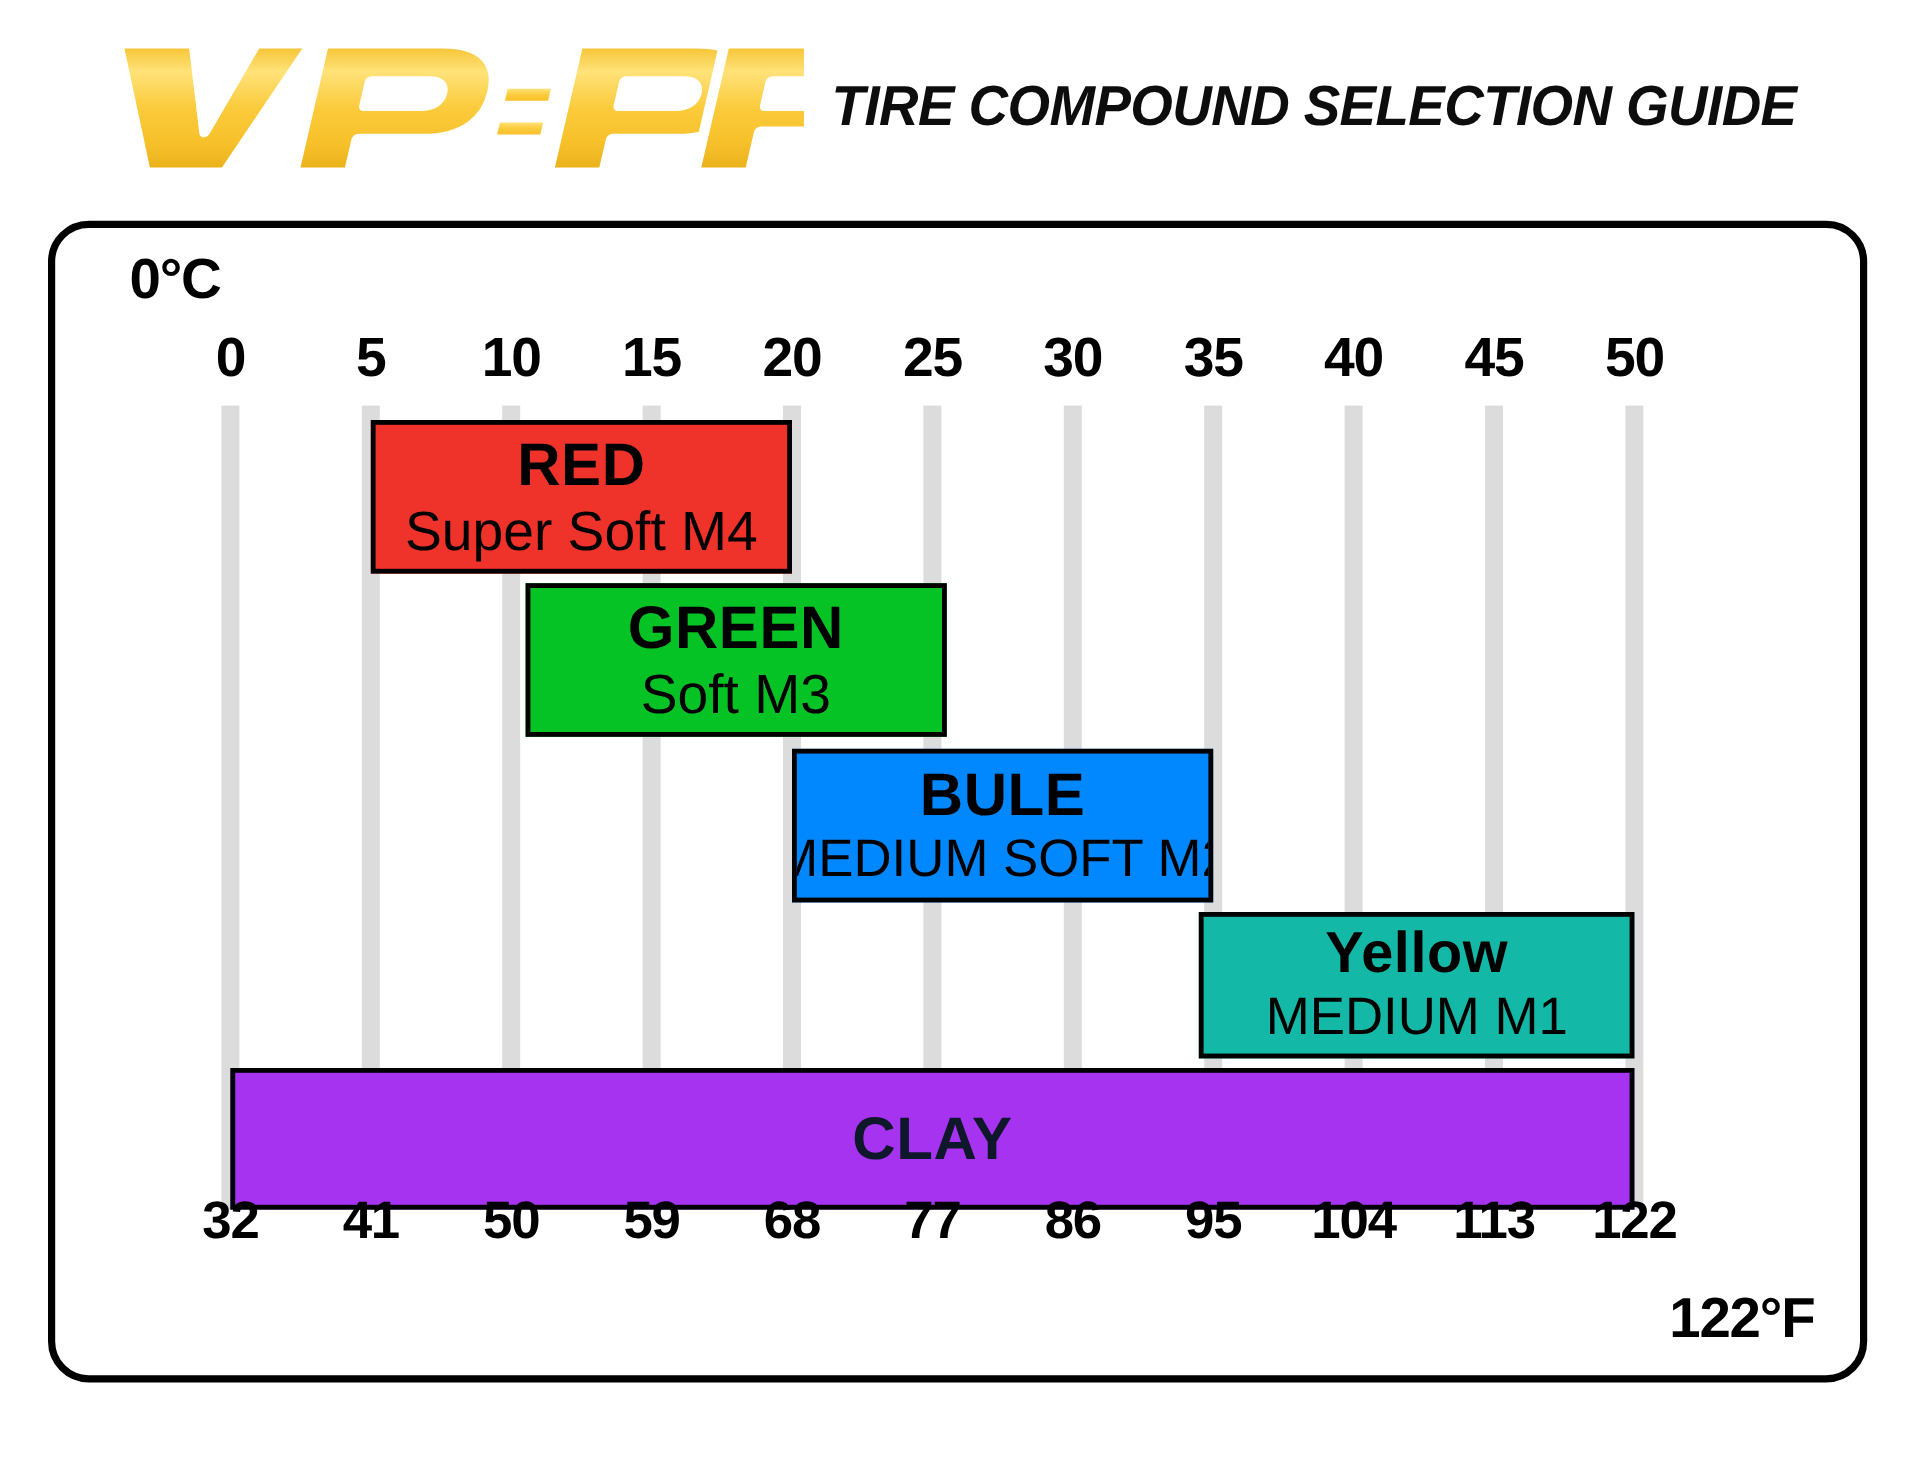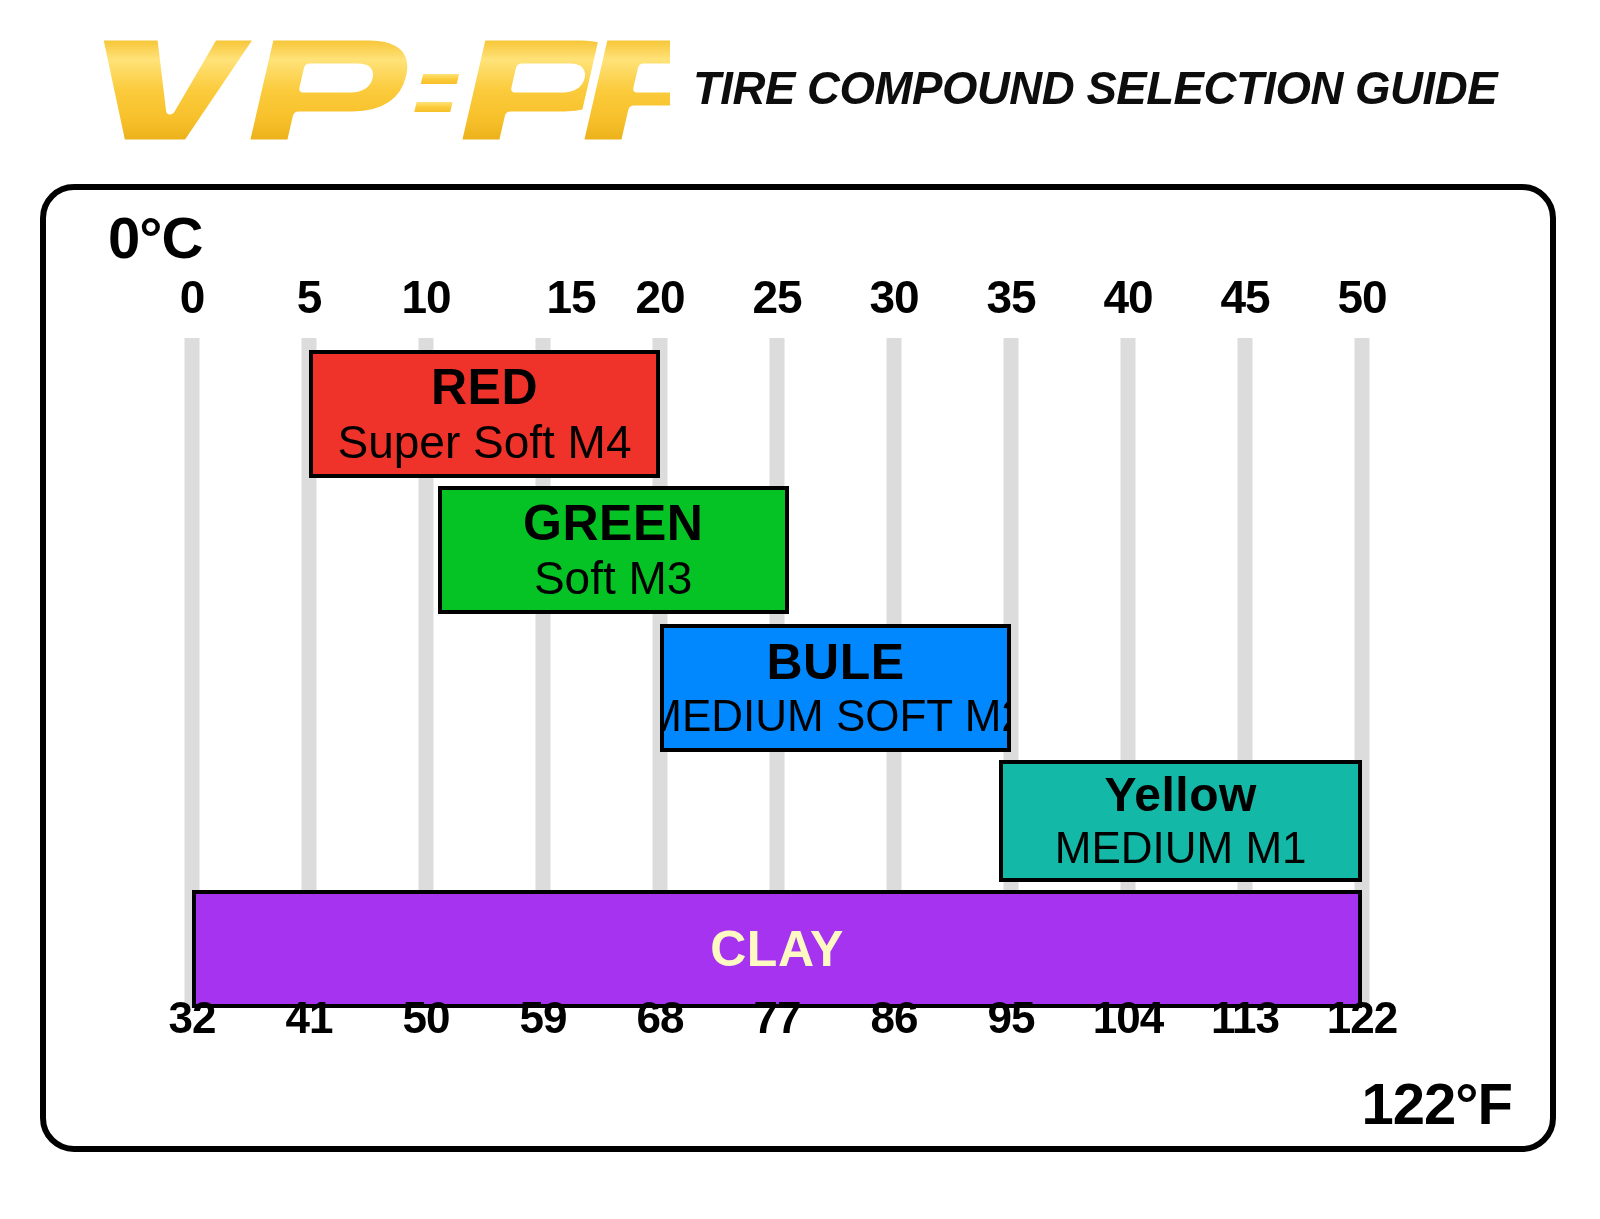--- a/index.html
+++ b/index.html
@@ -23,21 +23,21 @@
   
   #panel{
     position:absolute;left:40px;top:184px;width:1516px;height:968px;
     border:6px solid #000;border-radius:34px;background:#fff;
     box-sizing:border-box;
   }
   #plot{position:absolute;left:0;top:0;width:1516px;height:968px;}
   
   .corner-label{
     position:absolute;font-weight:bold;color:#000;
-    font-size:58px;letter-spacing:-1px;white-space:nowrap;
+    font-size:47px;letter-spacing:-1px;white-space:nowrap;
   }
   #c-left{left:62px;top:14px;}
   #c-right{right:54px;top:14px;}
   #f-left{left:60px;top:880px;}
   #f-right{right:50px;top:880px;}
   
   .tick-row{position:absolute;left:0;width:1516px;height:56px;}
   #ticks-c{top:84px;}
   #ticks-f{top:806px;padding-left:36px;}
   .tick{
@@ -136,21 +136,21 @@
         <div class="gridline" style="left: 965px; top: 148px; height: 670px;"></div>
         <div class="gridline" style="left: 1082px; top: 148px; height: 670px;"></div>
         <div class="gridline" style="left: 1199px; top: 148px; height: 670px;"></div>
         <div class="gridline" style="left: 1316px; top: 148px; height: 670px;"></div>
       </div>
 
     <div class="tick-row" id="ticks-c">
         <div class="tick" style="left: 146px;">0</div>
         <div class="tick" style="left: 263px;">5</div>
         <div class="tick" style="left: 380px;">10</div>
-        <div class="tick" style="left: 525px;">15</div>
+        <div class="tick" style="left: 497px;">15</div>
         <div class="tick" style="left: 614px;">20</div>
         <div class="tick" style="left: 731px;">25</div>
         <div class="tick" style="left: 848px;">30</div>
         <div class="tick" style="left: 965px;">35</div>
         <div class="tick" style="left: 1082px;">40</div>
         <div class="tick" style="left: 1199px;">45</div>
         <div class="tick" style="left: 1316px;">50</div>
       </div>
 
     <div id="bars">
@@ -164,21 +164,21 @@
         </div>
         <div class="bar" id="bar-blue" style="left: 614px; width: 351px; top: 434px; height: 128px; background: rgb(2, 136, 254); border-color: rgb(0, 0, 0);">
           <div class="bar-title" style="color: rgb(0, 0, 0);">BULE</div>
           <div class="bar-sub" style="color: rgb(0, 0, 0);">MEDIUM SOFT M2</div>
         </div>
         <div class="bar" id="bar-yellow" style="left: 953.3px; width: 362.7px; top: 570px; height: 122px; background: #14b8a6; border-color: rgb(0, 0, 0);">
           <div class="bar-title" style="color: rgb(0, 0, 0);">Yellow</div>
           <div class="bar-sub" style="color: rgb(0, 0, 0);">MEDIUM M1</div>
         </div>
         <div class="bar" id="bar-clay" style="left: 146px; width: 1170px; top: 700px; height: 118px; background: rgb(165, 51, 240); border-color: rgb(0, 0, 0);">
-          <div class="bar-title" style="color: #fef9c3;">CLAY</div>
+          <div class="bar-title" style="color: #0f172a;">CLAY</div>
         </div>
       </div>
 
     <div class="tick-row" id="ticks-f">
         <div class="tick f" style="left: 146px;">32</div>
         <div class="tick f" style="left: 263px;">41</div>
         <div class="tick f" style="left: 380px;">50</div>
         <div class="tick f" style="left: 497px;">59</div>
         <div class="tick f" style="left: 614px;">68</div>
         <div class="tick f" style="left: 731px;">77</div>

